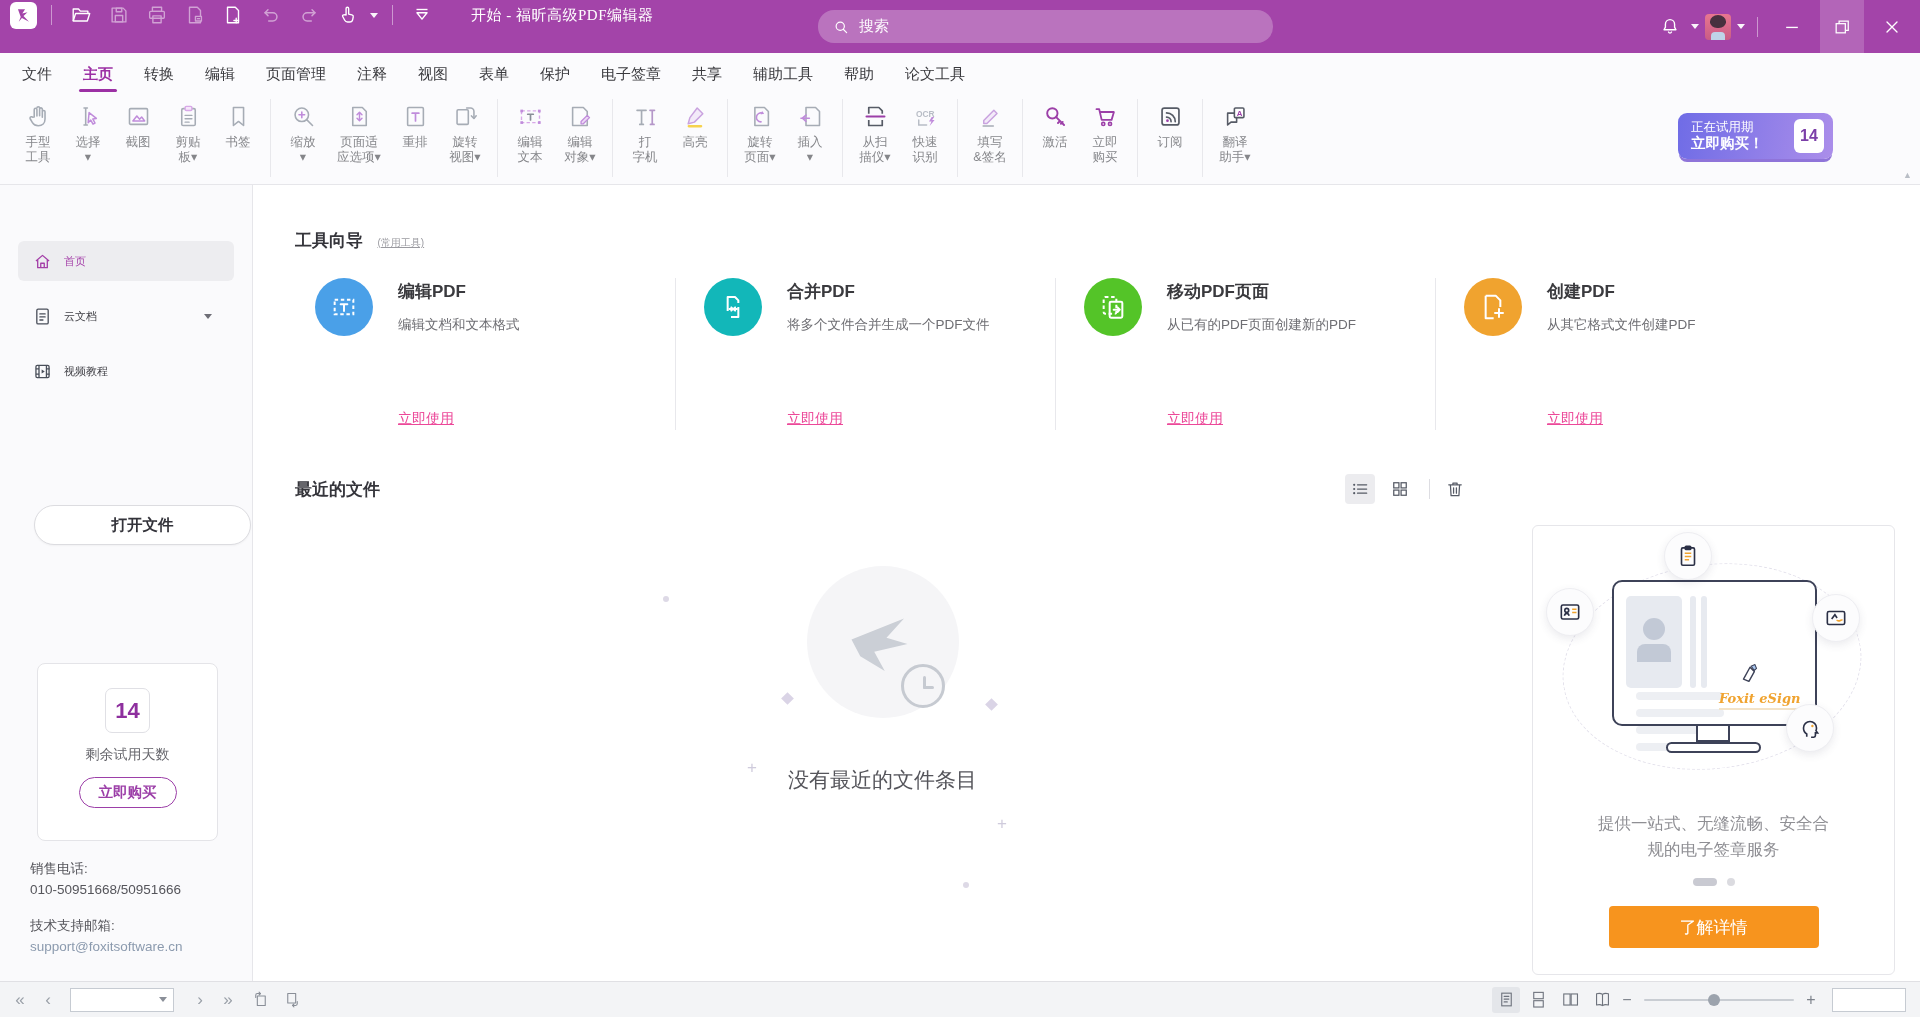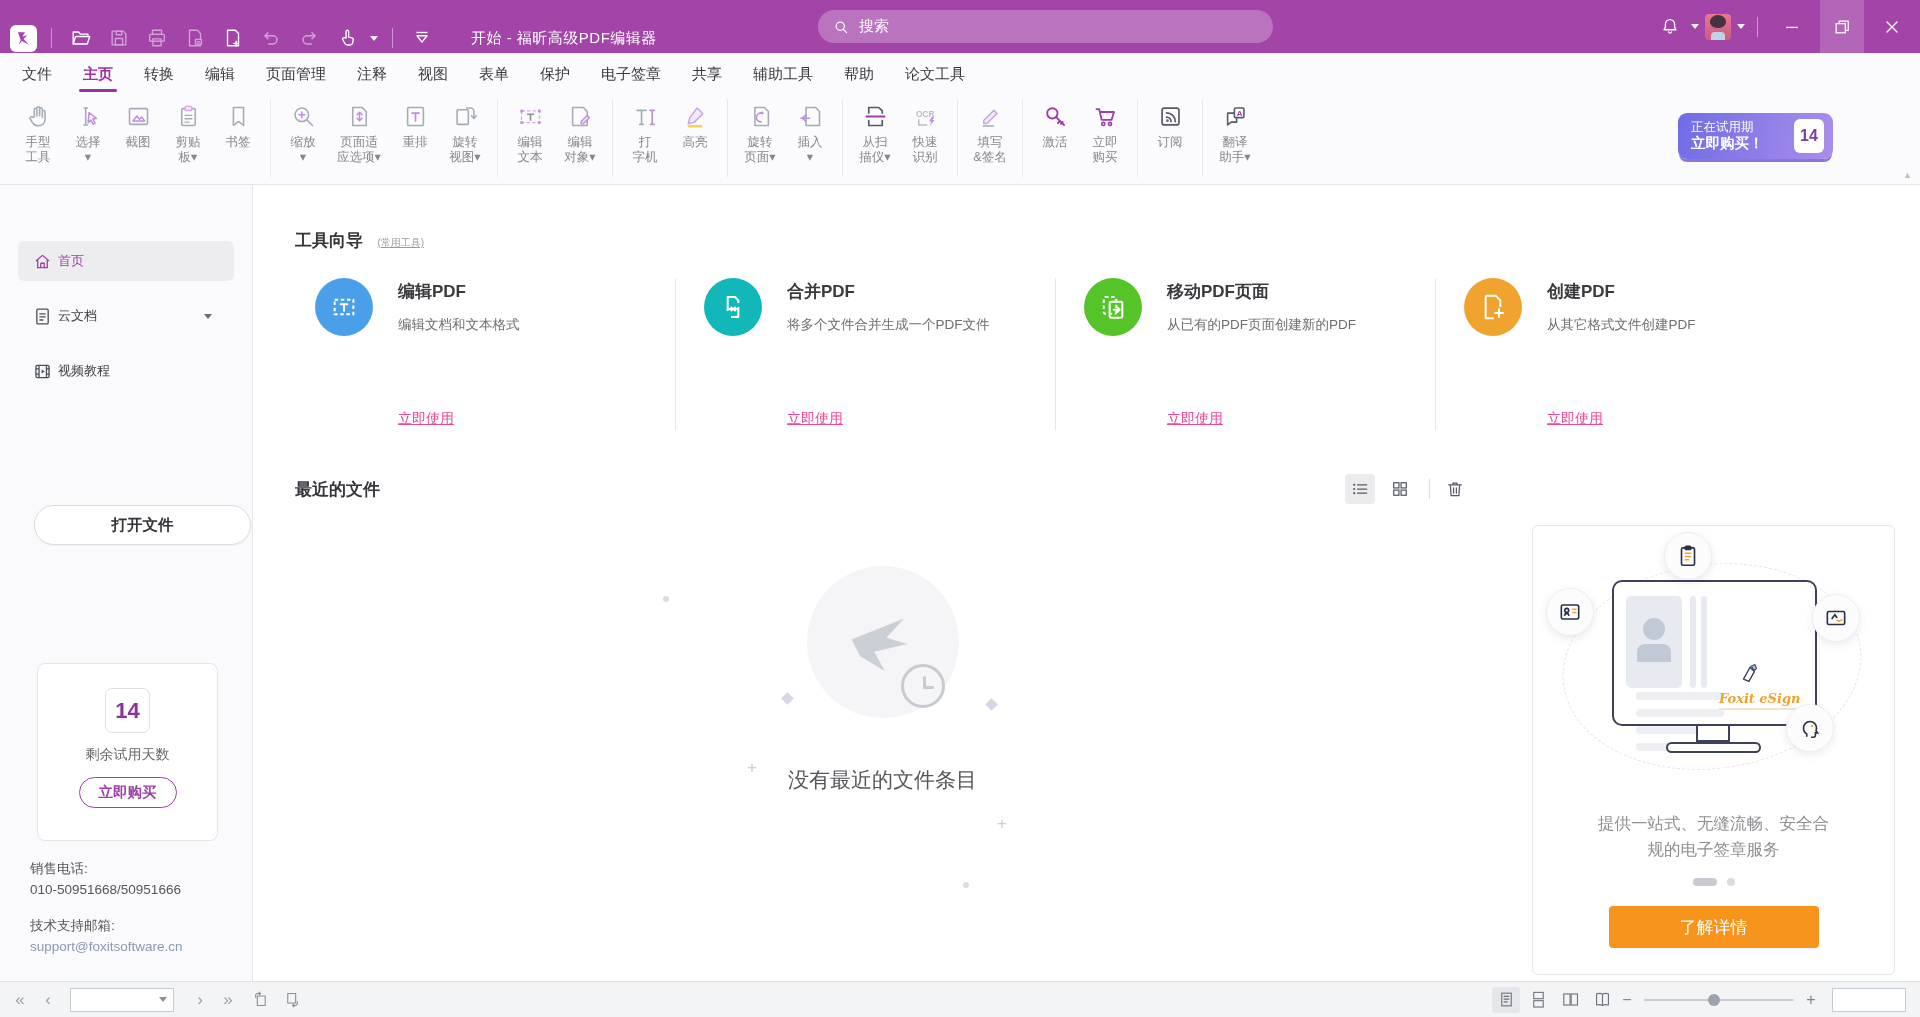--- a/index.html
+++ b/index.html
@@ -1,20 +1,20 @@
 <!DOCTYPE html>
 <html><head>
 <meta charset="utf-8">
 <style>
   * { box-sizing: border-box; margin: 0; padding: 0; }
   html,body { width:1920px; height:1017px; overflow:hidden;
     font-family:"Liberation Sans","DejaVu Sans",sans-serif; background:#fff; }
 
   
-  .titlebar { position:relative; height:53px; background:#A344A9; display:flex; align-items:flex-end; color:#fff; }
+  .titlebar { position:relative; height:53px; background:#A344A9; display:flex; align-items:flex-start; color:#fff;font-family:Liberation Serif, serif; }
   .tb-left { display:flex; align-items:center; gap:8px; padding-left:10px; }
   .logo { width:27px; height:27px; background:#fff; border-radius:6px; display:flex; align-items:center; justify-content:center; }
   .tb-sep { width:1px; height:20px; background:rgba(255,255,255,.45); margin:0 6px; }
   .tb-btn { width:30px; height:30px; display:flex; align-items:center; justify-content:center; border-radius:4px; }
   .tb-btn svg { width:22px; height:22px; }
   .dim { opacity:.5; }
   .caret { width:0; height:0; border-left:4px solid transparent; border-right:4px solid transparent; border-top:5px solid rgba(255,255,255,.95); display:inline-block; }
   .tb-title { font-size:15px; margin-left:26px; color:#fff; letter-spacing:.5px; }
   .searchbox { position:absolute; left:818px; top:10px; width:455px; height:33px; border-radius:16px;
     background:rgba(255,255,255,.25); display:flex; align-items:center; padding-left:14px; gap:9px; }
@@ -47,21 +47,21 @@
   .trial-badge .l2 { font-size:14.5px; font-weight:bold; line-height:17px; }
   .trial-days { width:30px; height:34px; background:#fff; border-radius:6px; color:#7B3FA8; font-weight:bold; font-size:16px; display:flex; align-items:center; justify-content:center; }
   .rib-collapse { position:absolute; right:8px; bottom:4px; font-size:9px; color:#B9BEC6; }
 
   
   .content { display:flex; height:796px; position:relative; }
 
   
   .sidebar { position:relative; width:253px; background:#FAFAFC; border-right:1px solid #E6E6EA; flex:none; }
   .side-nav { position:absolute; top:56px; left:0; right:0; }
-  .side-item { height:40px; margin:0 18px 15px; border-radius:6px; display:flex; align-items:center; padding-left:14px; gap:5px; font-size:13px; color:#3E3E44; position:relative; }
+  .side-item { height:40px; margin:0 18px 15px; border-radius:6px; display:flex; align-items:center; padding-left:14px; gap:11px; font-size:11px; color:#3E3E44; position:relative; }
   .side-item svg { width:21px; height:21px; flex:none; }
   .side-item.active { background:#EDEDF0; color:#A43FA8; }
   .side-item.indent { padding-left:54px; }
   .side-caret { position:absolute; right:22px; width:0; height:0; border-left:4.5px solid transparent; border-right:4.5px solid transparent; border-top:5.5px solid #6E6E76; }
   .open-btn { position:absolute; top:320px; left:34px; width:217px; height:40px; border-radius:20px; background:#fff;
     border:1px solid #DCDCE0; font-size:15.5px; font-weight:bold; color:#33333A; display:flex; align-items:center; justify-content:center; box-shadow:0 1px 2px rgba(0,0,0,.04); }
   .trial-box { position:absolute; top:478px; left:37px; width:181px; height:178px; background:#fff; border:1px solid #E4E4E8; border-radius:8px;
     display:flex; flex-direction:column; align-items:center; padding-top:24px; }
   .trial-box .day { width:45px; height:45px; border:1px solid #E0E0E5; border-radius:7px; font-size:22px; font-weight:bold; color:#8E2F9E; display:flex; align-items:center; justify-content:center; background:#fff; }
   .trial-box .cap { margin-top:13px; font-size:14px; color:#66666C; }

